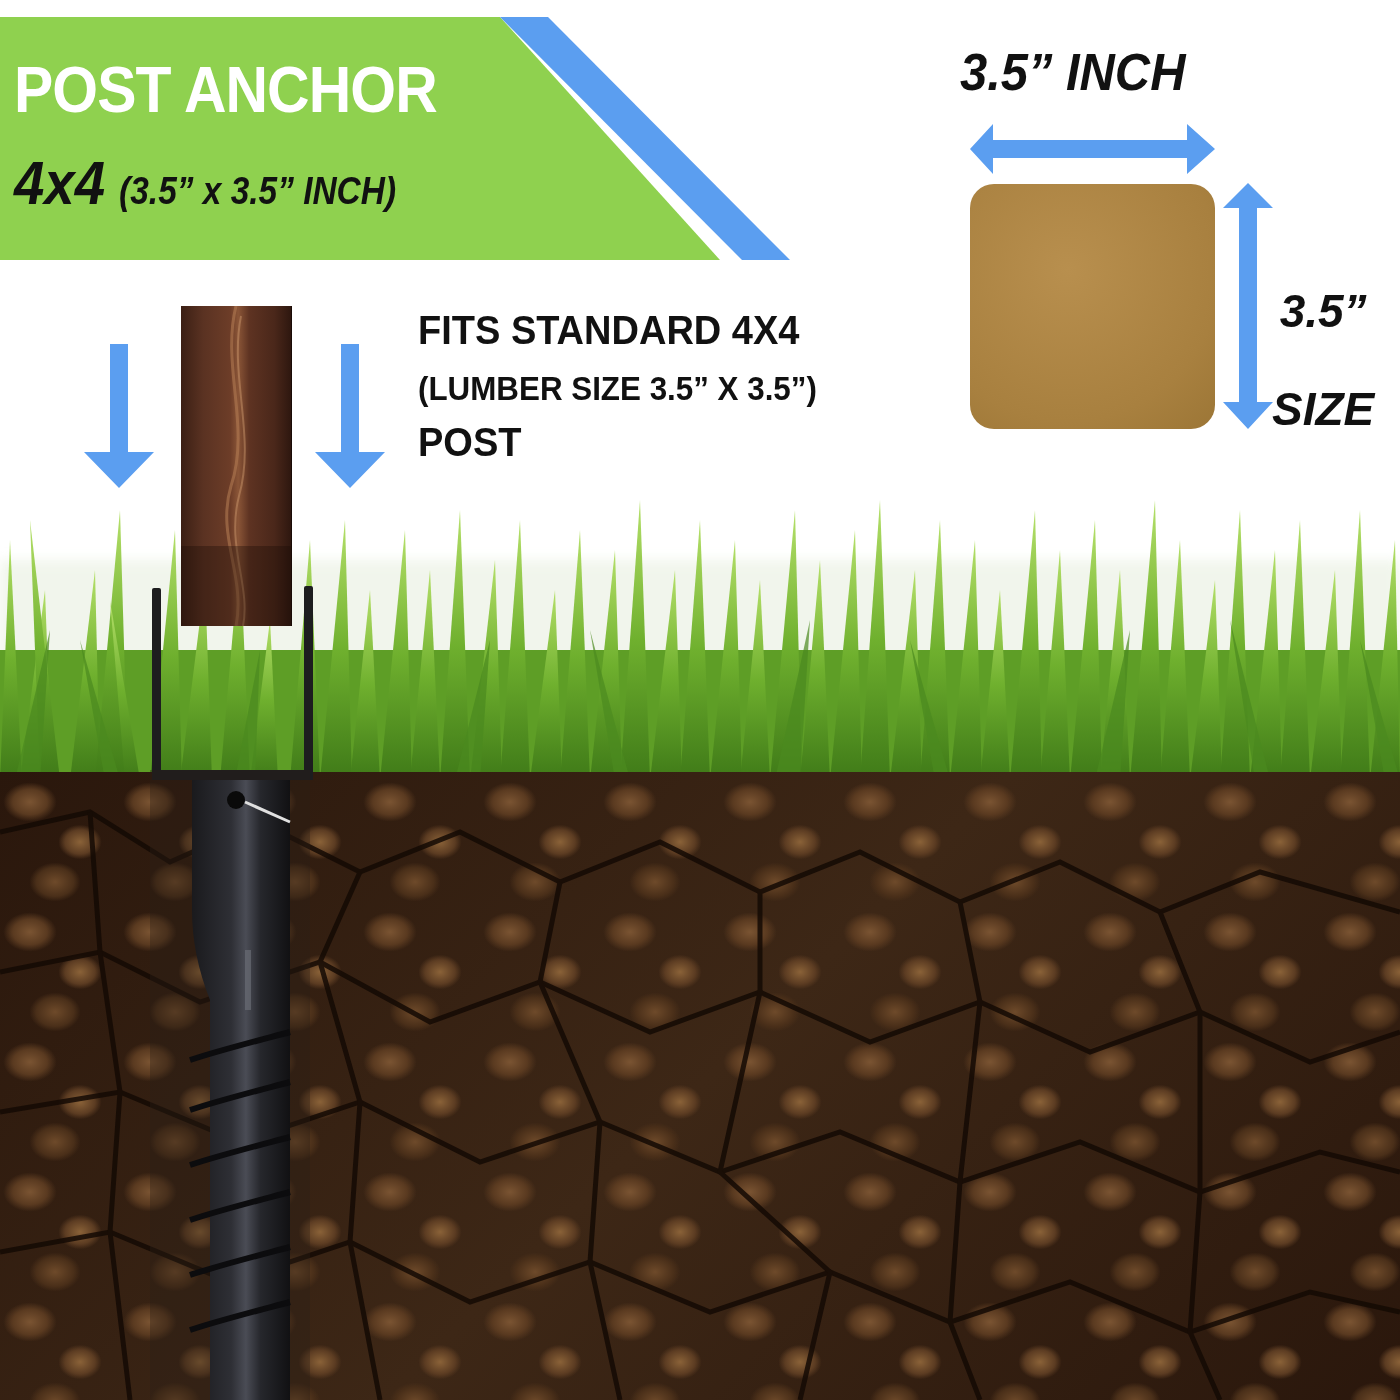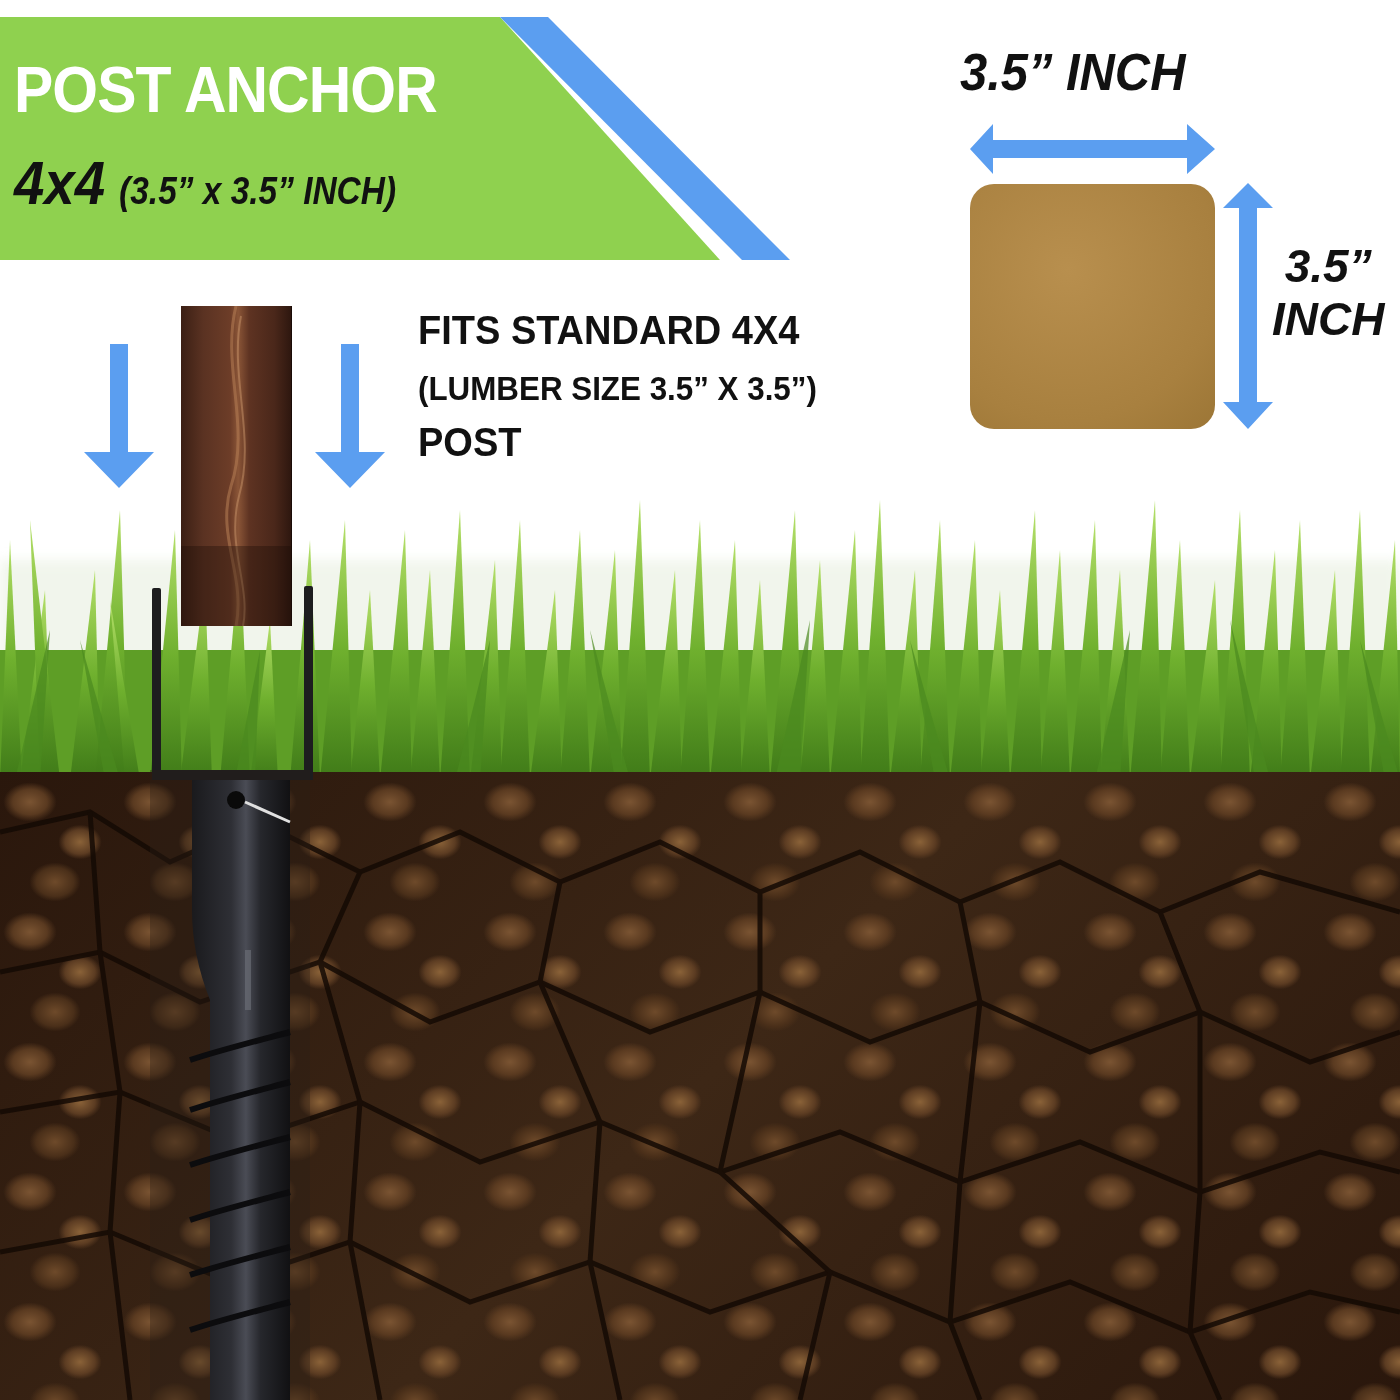--- a/index.html
+++ b/index.html
@@ -9,21 +9,21 @@
   .title1 { left: 14px; top: 58px; font-size: 64px; font-weight: bold; color: #ffffff; letter-spacing: -1px; line-height: 1; transform: scaleX(0.92); transform-origin: left; }
   .title2 { left: 14px; top: 152px; line-height: 1; color: #111; font-weight: bold; font-style: italic; white-space: nowrap; transform: scaleX(0.88); transform-origin: left; }
   .title2 .big { font-size: 62px; }
   .title2 .small { font-size: 38px; margin-left: 16px; }
   .fits { left: 418px; top: 310px; color: #111; font-weight: bold; line-height: 1; white-space: nowrap; transform: scaleX(0.95); transform-origin: left; }
   .fits .l1 { font-size: 40px; display: block; }
   .fits .l2 { font-size: 33px; display: block; margin-top: 22px; }
   .fits .l3 { font-size: 40px; display: block; margin-top: 17px; }
   .dim-top { left: 960px; top: 46px; font-size: 52px; font-weight: bold; font-style: italic; color: #111; line-height: 1; white-space: nowrap; transform: scaleX(0.94); transform-origin: left; }
   .dim-right { left: 1272px; top: 240px; font-size: 46px; font-weight: bold; font-style: italic; color: #111; line-height: 1.15; white-space: nowrap; text-align: center; }
-  .dim-right span { display: block; }
+  .dim-right span { display: block; margin-top: 45px; }
   .swatch { left: 970px; top: 184px; width: 245px; height: 245px; border-radius: 24px; background: radial-gradient(circle at 40% 35%, #b88f4e, #a8803f 70%, #9c7636); }
   .sky-grass { left: 0; top: 480px; width: 1400px; height: 300px; }
   .soil { left: 0; top: 772px; width: 1400px; height: 628px;
     background-color: #3a2414;
     background-image:
       radial-gradient(ellipse 38px 28px at 30px 30px, #7a5432 0%, #5a3a20 45%, transparent 70%),
       radial-gradient(ellipse 30px 24px at 80px 70px, #8a6238 0%, #5c3c22 50%, transparent 72%),
       radial-gradient(ellipse 34px 26px at 55px 110px, #6e4a2a 0%, #4a2f19 55%, transparent 75%),
       linear-gradient(135deg, #2a170c 0%, #3d2716 50%, #2a170c 100%);
     background-size: 120px 130px, 120px 130px, 120px 130px, 100% 100%;
@@ -52,21 +52,21 @@
 <div class="abs dim-top">3.5” INCH</div>
 <svg class="abs" style="left:965px;top:118px" width="255" height="62">
   <polygon points="5,31 28,6 28,22 222,22 222,6 250,31 222,56 222,40 28,40 28,56" fill="#5b9ef0"></polygon>
 </svg>
 <div class="abs swatch"></div>
 <svg class="abs" style="left:1220px;top:180px" width="56" height="252">
   <polygon points="28,3 53,28 37,28 37,222 53,222 28,249 3,222 19,222 19,28 3,28" fill="#5b9ef0"></polygon>
 </svg>
 <div class="abs dim-right">
   <span>3.5”</span>
-  <span>INCH</span>
+  <span>SIZE</span>
 </div>
 
 <div class="abs fits">
   <span class="l1">FITS STANDARD 4X4</span>
   <span class="l2">(LUMBER SIZE 3.5” X 3.5”)</span>
   <span class="l3">POST</span>
 </div>
 
 <svg class="abs" style="left:82px;top:342px" width="74" height="148">
   <polygon points="28,2 46,2 46,110 72,110 37,146 2,110 28,110" fill="#5b9ef0"></polygon>

